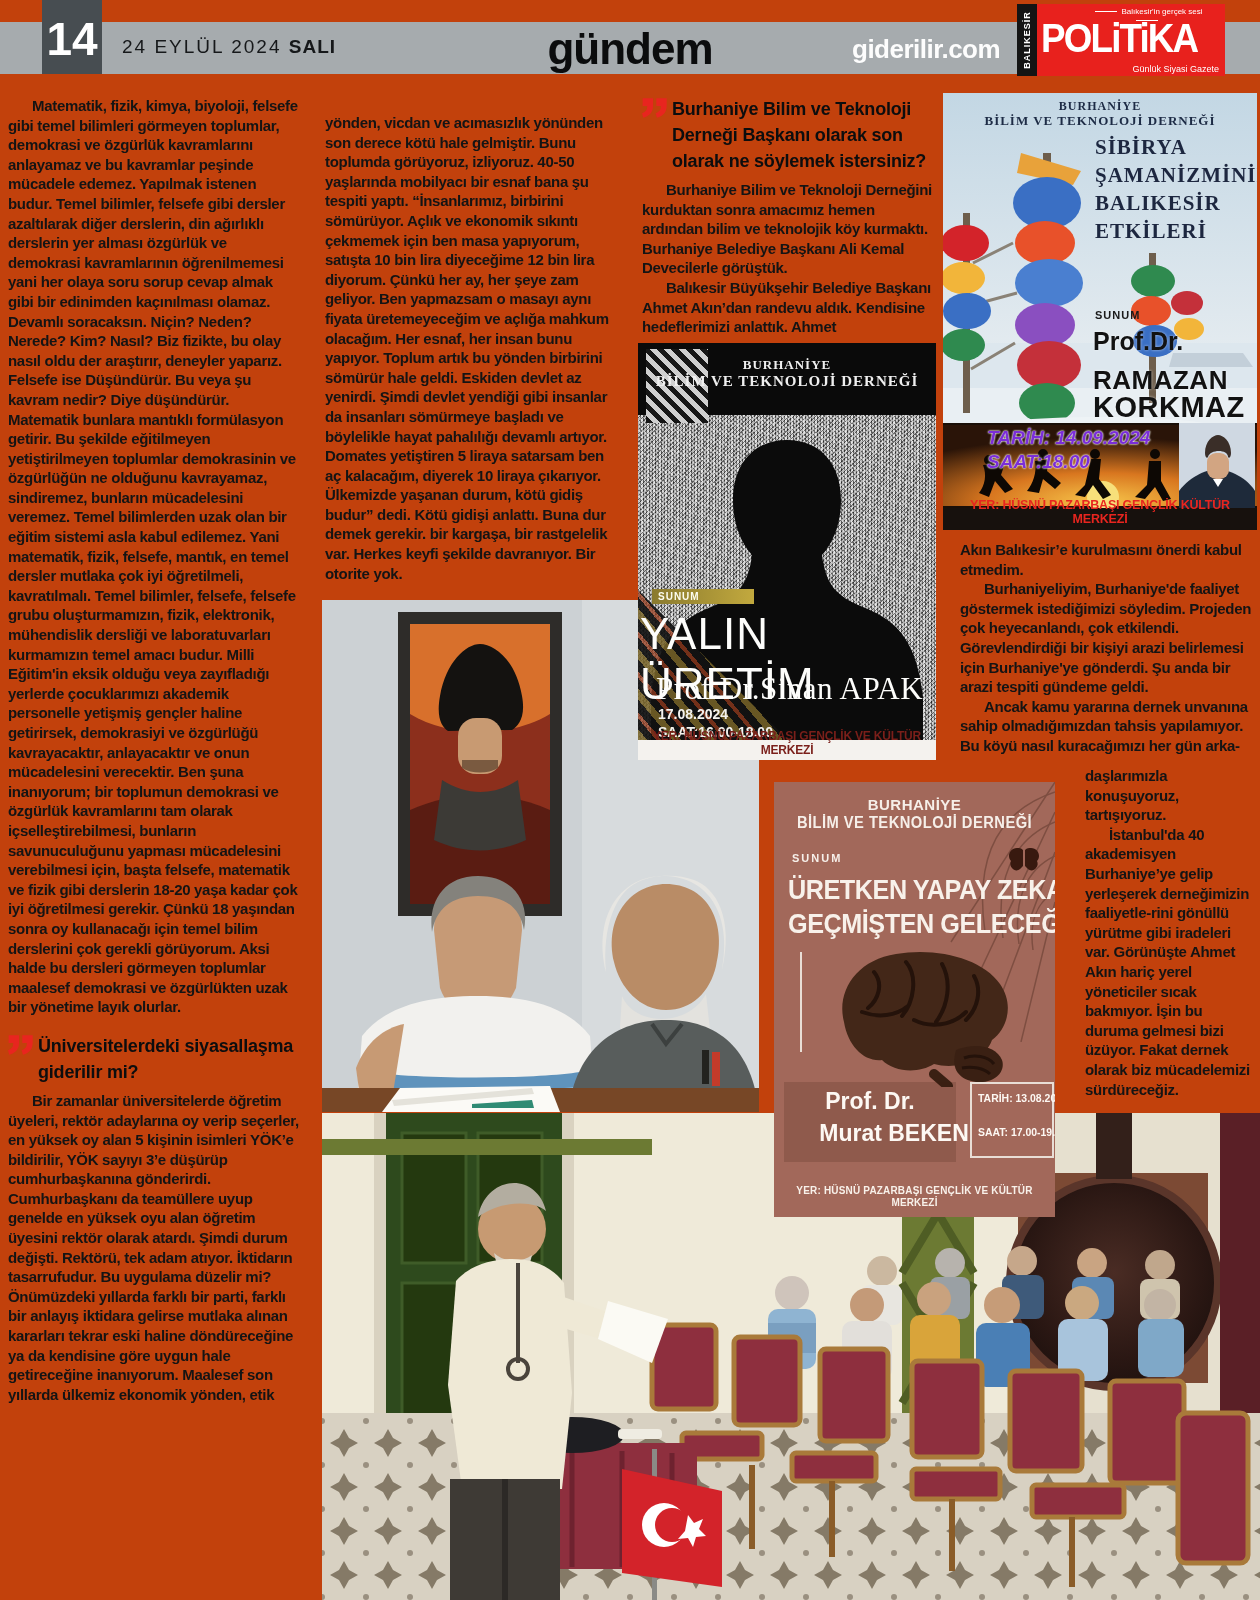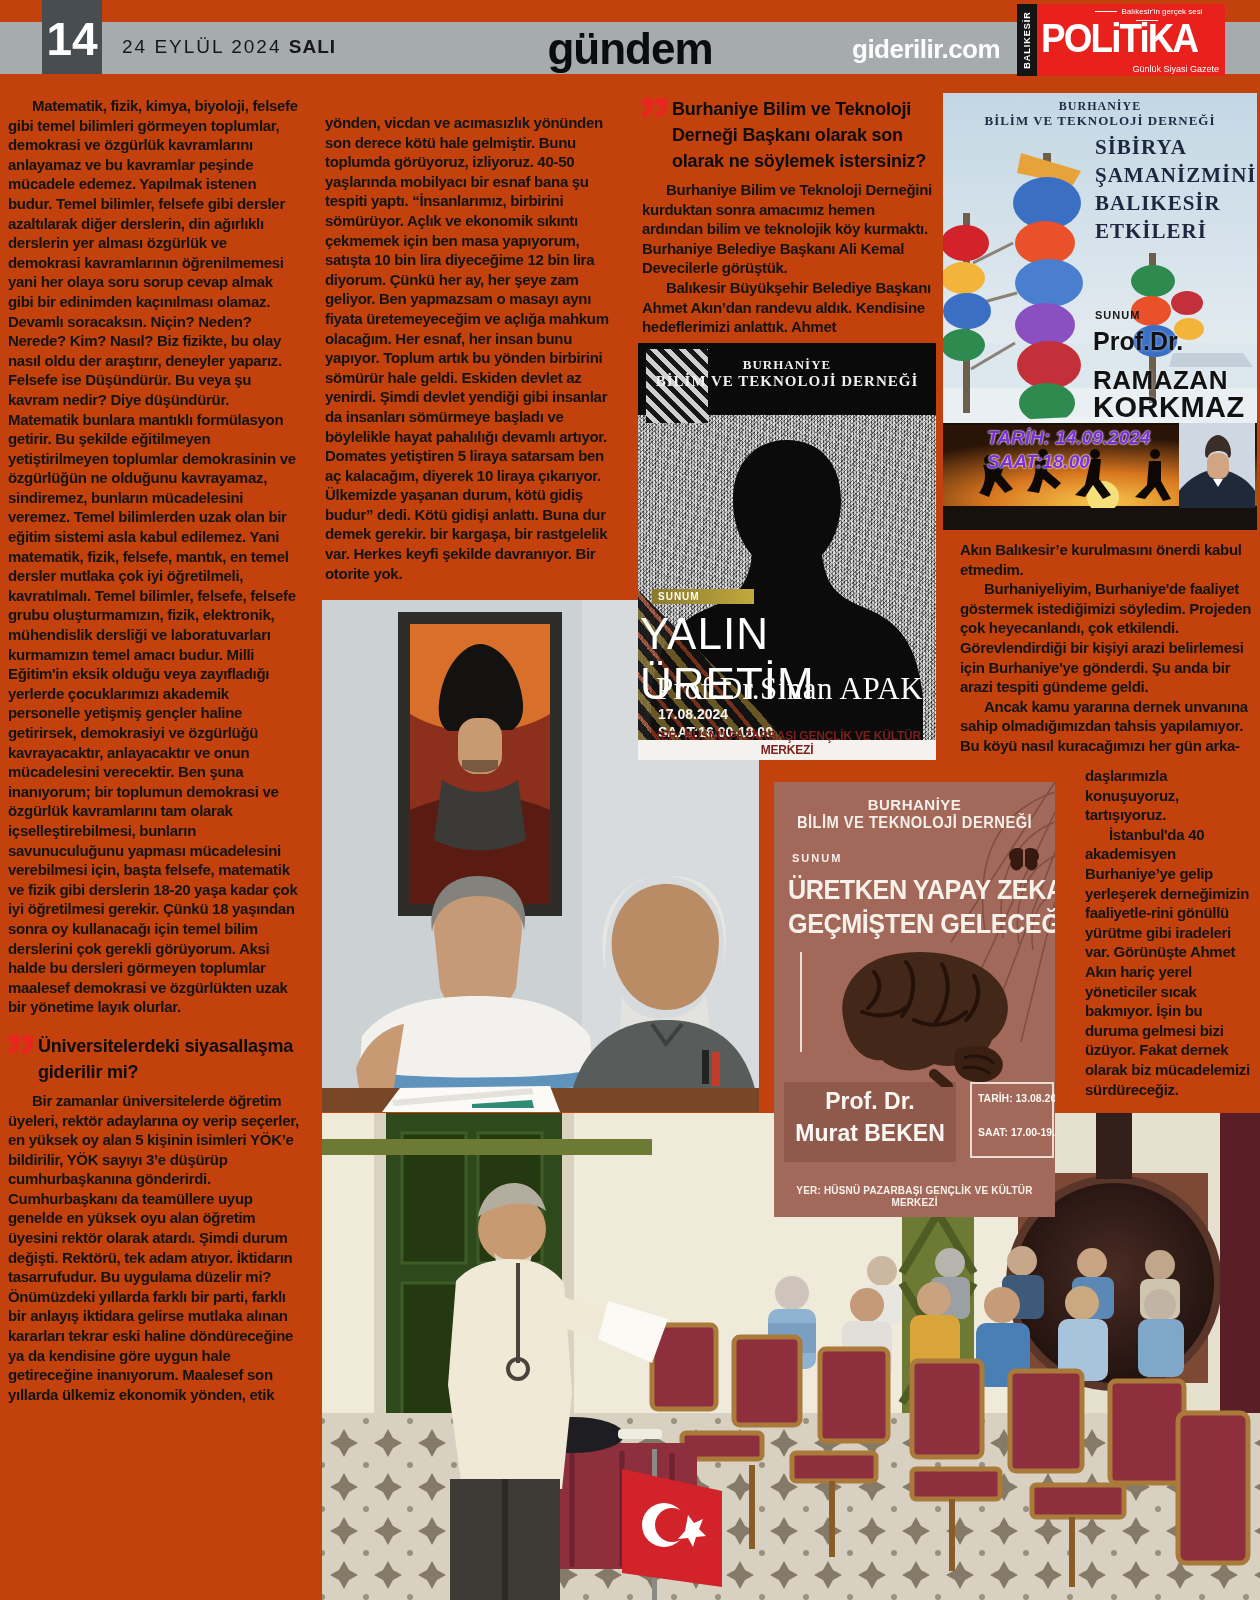--- a/index.html
+++ b/index.html
@@ -108,21 +108,21 @@
   .ai-org2{top:32px;font-size:16px;transform:scaleX(.92);}
   .ai-sunum{position:absolute;left:18px;top:70px;color:#f6efe9;font-size:11px;font-weight:bold;letter-spacing:2px;}
   .ai-title{position:absolute;left:14px;width:300px;color:#f8f1ea;font-weight:bold;font-size:28px;
     letter-spacing:-.5px;transform:scaleX(.9);transform-origin:0 0;white-space:nowrap;}
   .ai-title1{top:92px;} .ai-title2{top:126px;}
   .ai-brainicon{position:absolute;right:14px;top:62px;}
   .ai-vline{position:absolute;left:26px;top:170px;width:2px;height:100px;background:#e9ded6;}
   .ai-brain{position:absolute;left:40px;top:160px;}
   .ai-panel{position:absolute;left:10px;top:300px;width:172px;height:80px;background:rgba(60,25,15,.18);}
   .ai-speaker{position:absolute;left:10px;width:172px;text-align:center;color:#fdf8f3;font-weight:bold;font-size:23px;}
-  .ai-sp1{top:306px;} .ai-sp2{top:338px;}
+  .ai-sp1{top:306px;} .ai-sp2{top:338px;padding-left:24px;}
   .ai-box{position:absolute;left:196px;top:300px;width:80px;height:72px;border:2px solid #e9ded6;}
   .ai-date{position:absolute;left:204px;color:#fdf8f3;font-weight:bold;font-size:11px;transform:scaleX(.95);transform-origin:0 0;white-space:nowrap;}
   .ai-date1{top:310px;} .ai-date2{top:344px;}
   .ai-venue{position:absolute;left:0;top:402px;width:100%;text-align:center;color:#f8f1ea;
     font-weight:bold;font-size:10.5px;letter-spacing:.2px;transform:scaleX(.95);}
 </style>
 </head>
 <body>
 
 <div id="page">
@@ -424,20 +424,21 @@
     <span class="sh-title" style="top:70px">ŞAMANİZMİNİN</span>
     <span class="sh-title" style="top:98px">BALIKESİR</span>
     <span class="sh-title" style="top:126px">ETKİLERİ</span>
     <span class="sh-sunum">SUNUM</span>
     <span class="sh-speaker sh-sp1">Prof.Dr.</span>
     <span class="sh-speaker sh-sp2">RAMAZAN</span>
     <span class="sh-speaker sh-sp3">KORKMAZ</span>
     <span class="sh-date sh-date1">TARİH: 14.09.2024</span>
     <span class="sh-date sh-date2">SAAT:18.00</span>
     <div class="sh-venue-strip"></div>
+    <span class="sh-venue">YER: HÜSNÜ PAZARBAŞI GENÇLİK KÜLTÜR MERKEZİ</span>
   </div>
 
   <div id="poster-lean" class="poster">
     <div class="top-band"></div>
     <div class="ln-stripes-tl"></div>
     <span class="ln-org ln-org1">BURHANİYE</span>
     <span class="ln-org ln-org2">BİLİM VE TEKNOLOJİ DERNEĞİ</span>
     <svg class="ln-silhouette" viewBox="0 0 298 330" preserveAspectRatio="xMidYMax meet">
       <path d="M149 30c-34 0-54 25-54 60 0 24 8 43 19 55-4 30-14 41-41 52-38 15-54 38-60 90v43h272v-43c-6-52-22-75-60-90-27-11-37-22-41-52 11-12 19-31 19-55 0-35-20-60-54-60z" fill="#0b0b0b"></path>
     </svg>

